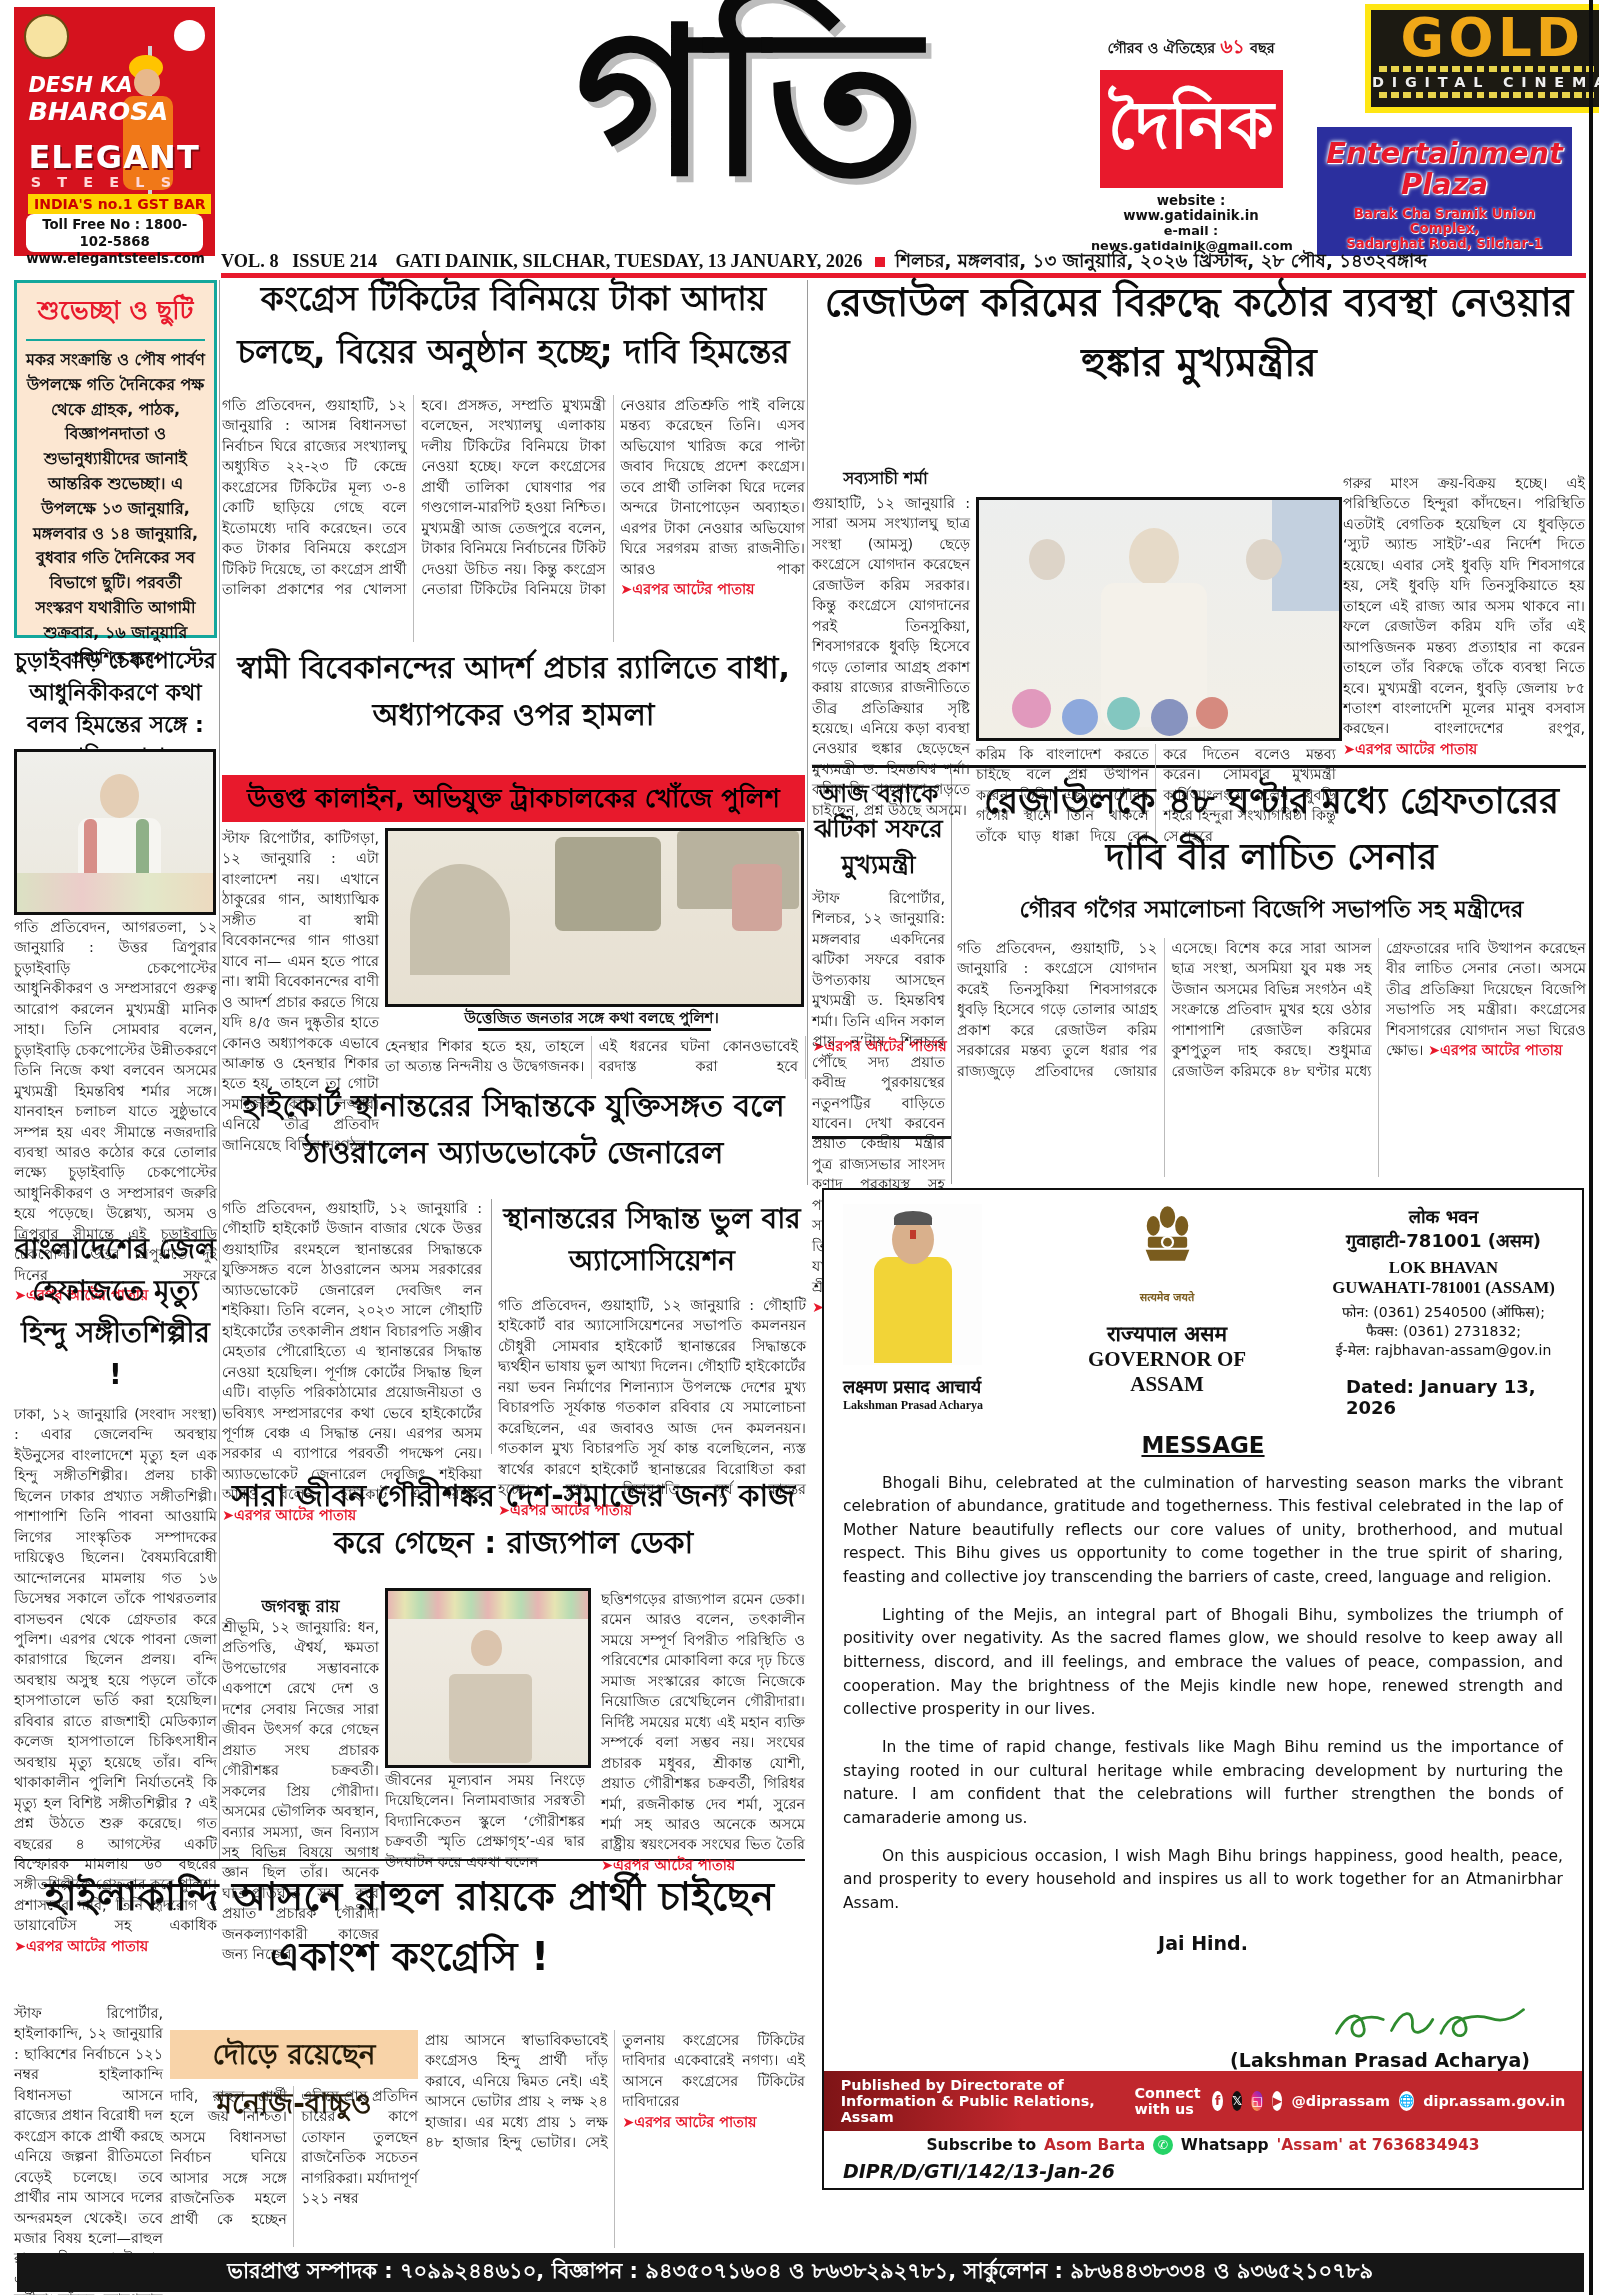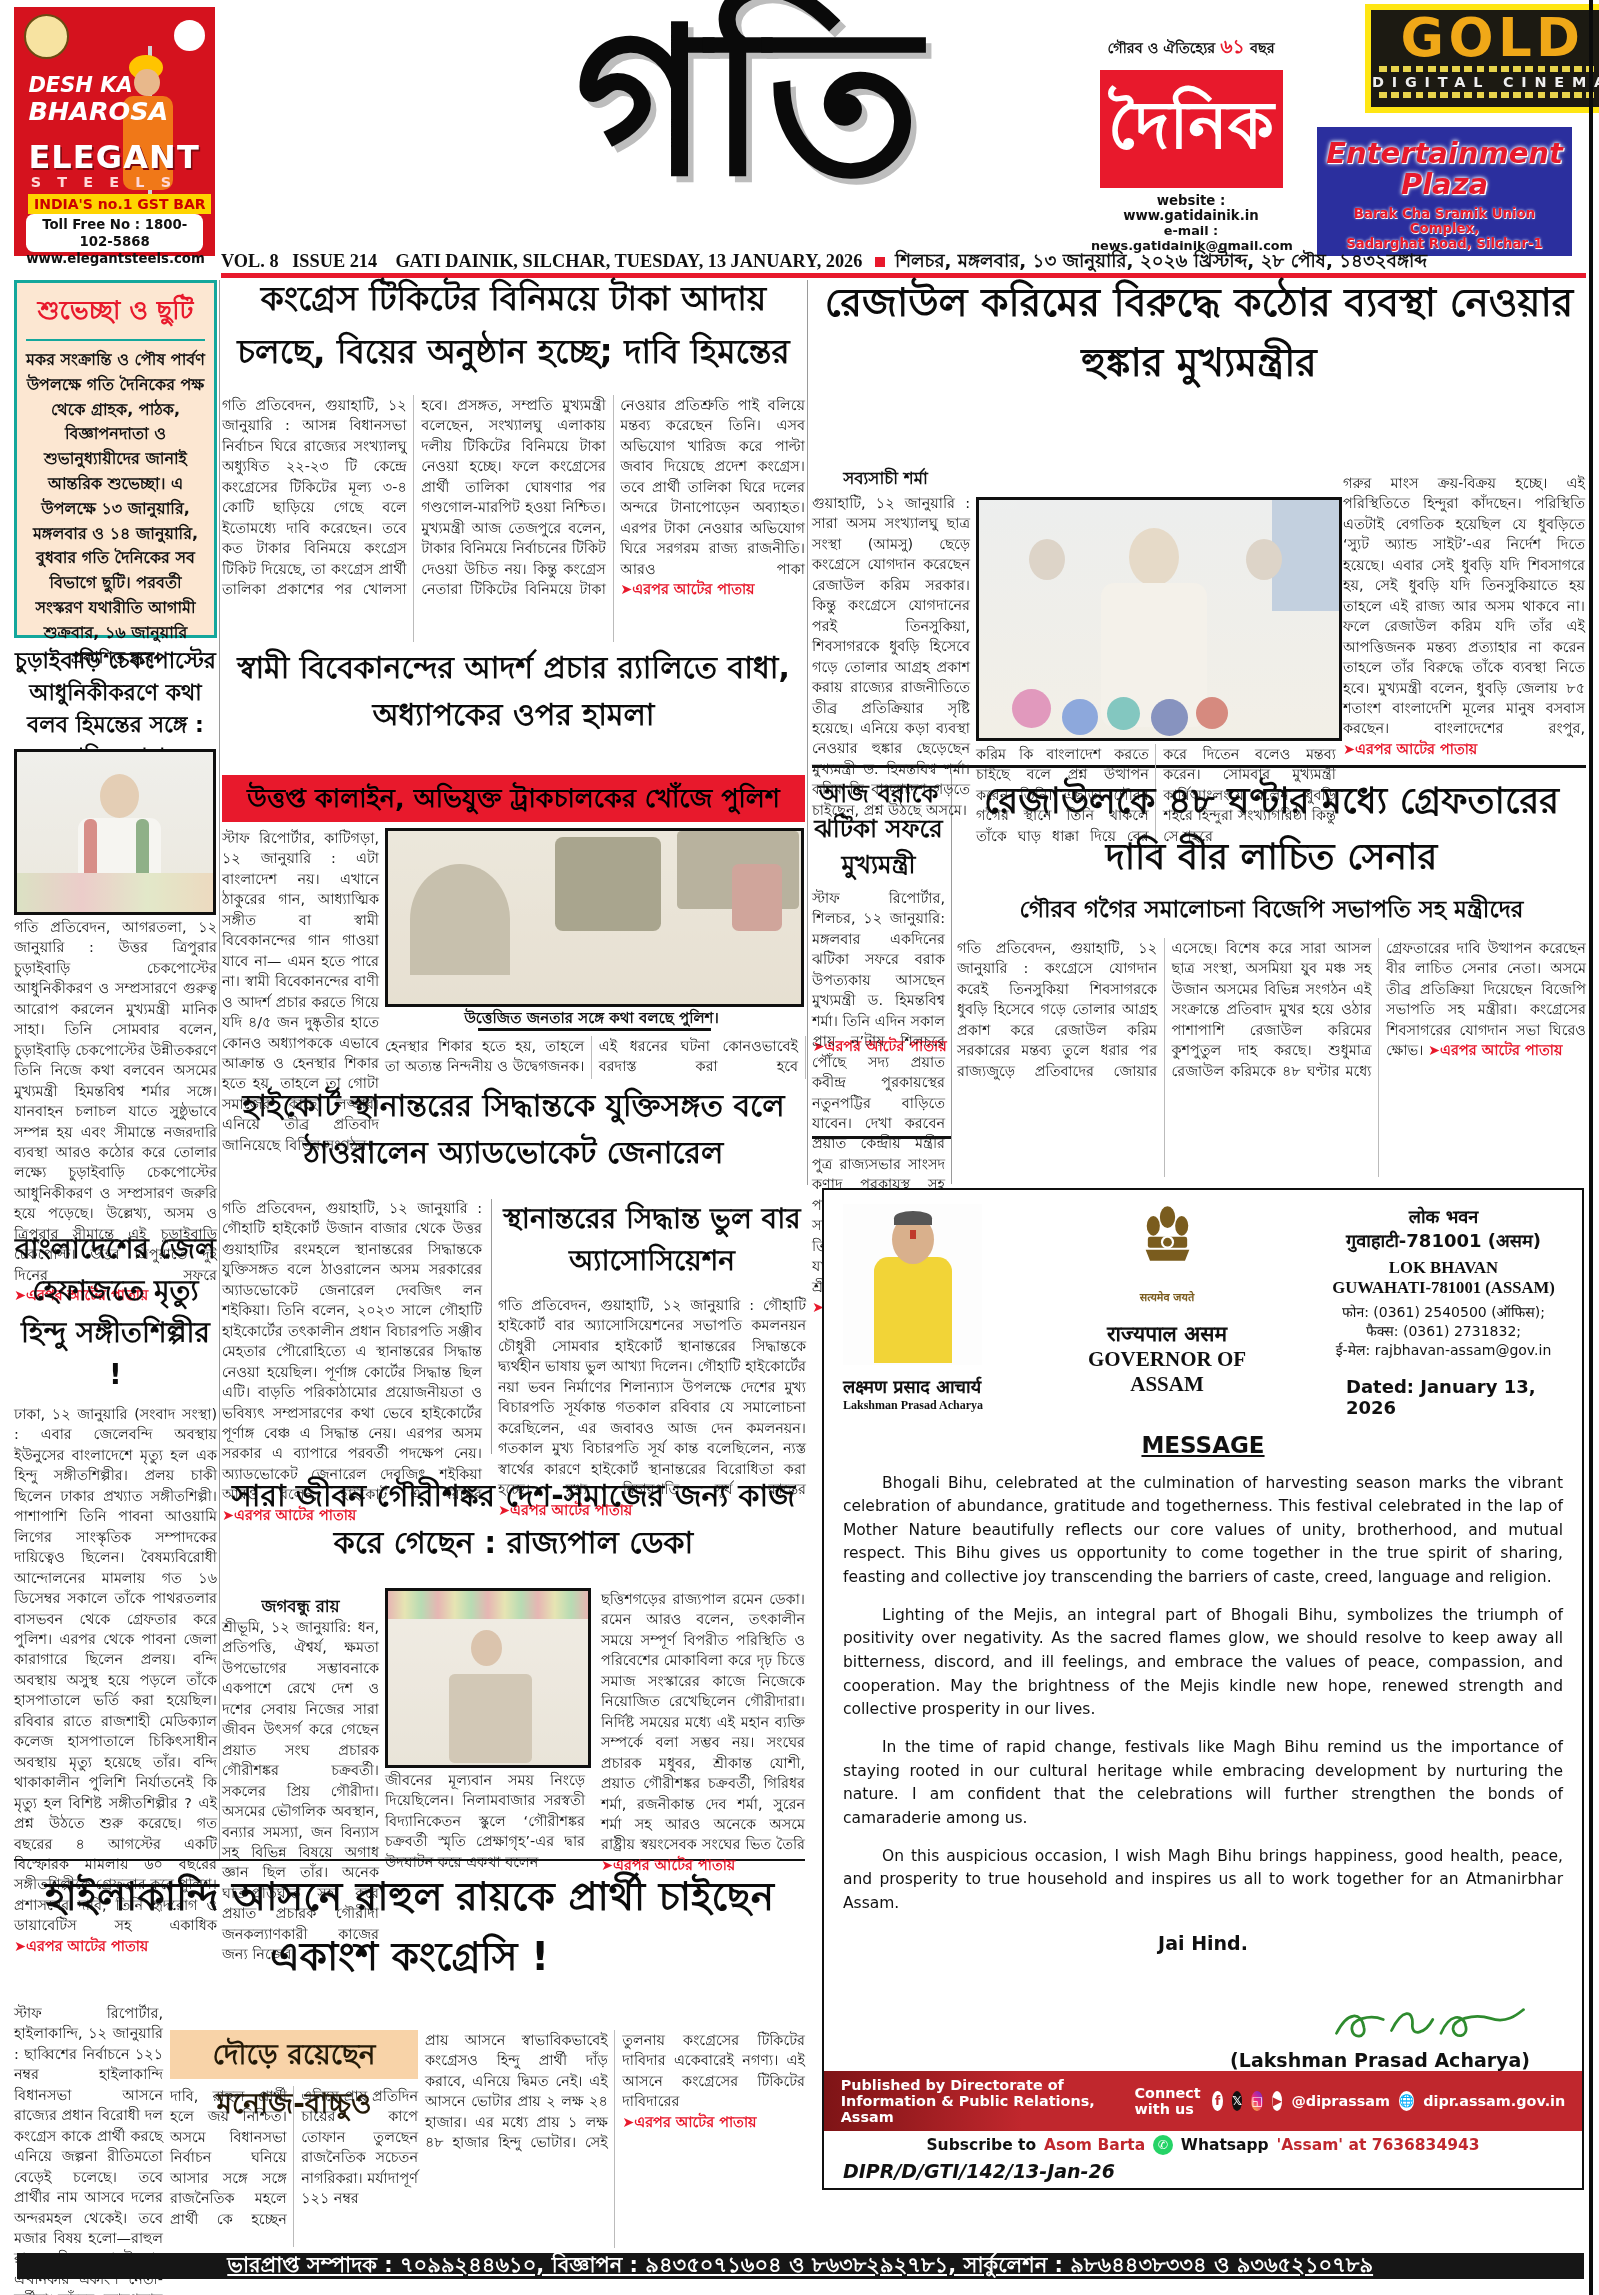--- a/index.html
+++ b/index.html
@@ -290,21 +290,21 @@
         <div style="font-size:14px;">ई-मेल: rajbhavan-assam@gov.in</div>
         <div style="font-weight:800;font-size:18px;margin-top:16.7px;text-align:left;padding-left:22px;">Dated: January 13, 2026</div>
       </div>
     </div>
 
     <div style="text-align:center;font-weight:900;font-size:23px;text-decoration:underline;margin:14.4px 0 13.3px 0;">MESSAGE</div>
     <div class="gov-msg">
       <p>Bhogali Bihu, celebrated at the culmination of harvesting season marks the vibrant celebration of abundance, gratitude and togetherness. This festival celebrated in the lap of Mother Nature beautifully reflects our core values of unity, brotherhood, and mutual respect. This Bihu gives us opportunity to come together in the true spirit of sharing, feasting and collective joy transcending the barriers of caste, creed, language and religion.</p>
       <p>Lighting of the Mejis, an integral part of Bhogali Bihu, symbolizes the triumph of positivity over negativity. As the sacred flames glow, we should resolve to keep away all bitterness, discord, and ill feelings, and embrace the values of peace, compassion, and cooperation. May the brightness of the Mejis kindle new hope, renewed strength and collective prosperity in our lives.</p>
       <p>In the time of rapid change, festivals like Magh Bihu remind us the importance of staying rooted in our cultural heritage while embracing development by nurturing the nature. I am confident that the celebrations will further strengthen the bonds of camaraderie among us.</p>
-      <p>On this auspicious occasion, I wish Magh Bihu brings happiness, good health, peace, and prosperity to true household and inspires us all to work together for an Atmanirbhar Assam.</p>
+      <p>On this auspicious occasion, I wish Magh Bihu brings happiness, good health, peace, and prosperity to every household and inspires us all to work together for an Atmanirbhar Assam.</p>
     </div>
     <div style="text-align:center;font-weight:900;font-size:19px;margin:2.2px 0 5.6px 0;">Jai Hind.</div>
 
     <div style="margin-top:auto;text-align:right;padding-right:33px;">
       <svg width="200" height="44" viewBox="0 0 360 80">
         <path d="M10 55 C30 15,55 15,60 45 C64 64,40 66,38 48 C36 30,70 20,95 30 M110 50 C130 10,150 12,148 40 C146 60,170 58,185 30 M200 55 C215 20,240 18,245 42 C250 62,225 66,222 48 C220 30,260 18,290 28 C320 38,340 20,350 12" stroke="#2e8b2e" stroke-width="5" fill="none" stroke-linecap="round"></path>
       </svg>
       <div style="font-weight:900;font-size:19px;">(Lakshman Prasad Acharya)</div>
     </div>
 
@@ -322,18 +322,18 @@
     <div style="display:flex;align-items:center;justify-content:center;gap:7.8px;padding:4.4px 0;font-weight:800;font-size:15.5px;">
       <span>Subscribe to</span>
       <span style="color:#c0272d;">Asom Barta</span>
       <span class="soc" style="background:#25d366;color:#fff;">✆</span>
       <span>Whatsapp</span>
       <span style="color:#c0272d;">'Assam' at 7636834943</span>
     </div>
     <div style="font-weight:800;font-style:italic;font-size:19px;padding:1.1px 0 5.6px 0;">DIPR/D/GTI/142/13-Jan-26</div>
   </div>
 
-  <div class="abs footer-black" style="left:16.7px;top:2253px;width:1567px;height:26px;text-decoration:underline;">
+  <div class="abs footer-black" style="left:16.7px;top:2253px;width:1567px;height:39px;">
     <span>ভারপ্রাপ্ত সম্পাদক : ৭০৯৯২৪৪৬১০, বিজ্ঞাপন : ৯৪৩৫০৭১৬০৪ ও ৮৬৩৮২৯২৭৮১, সার্কুলেশন : ৯৮৬৪৪৩৮৩৩৪ ও ৯৩৬৫২১০৭৮৯</span>
   </div>
 
 </div>
 
 
 </body></html>

